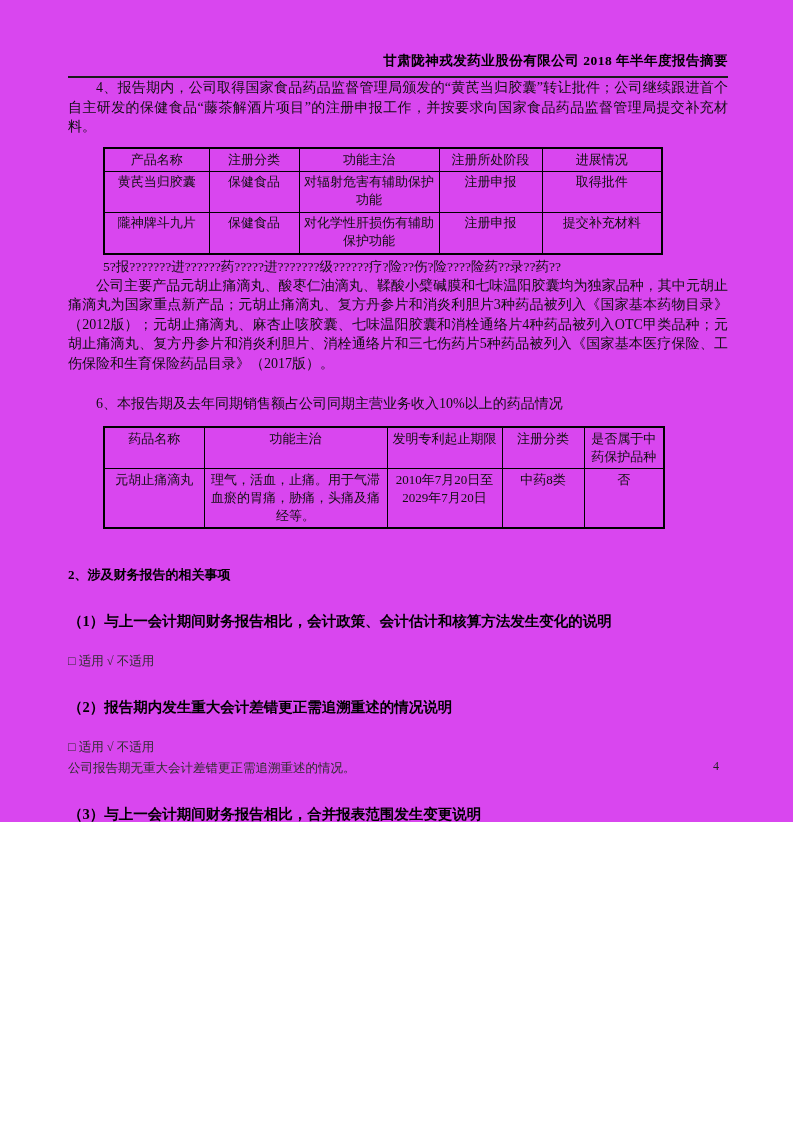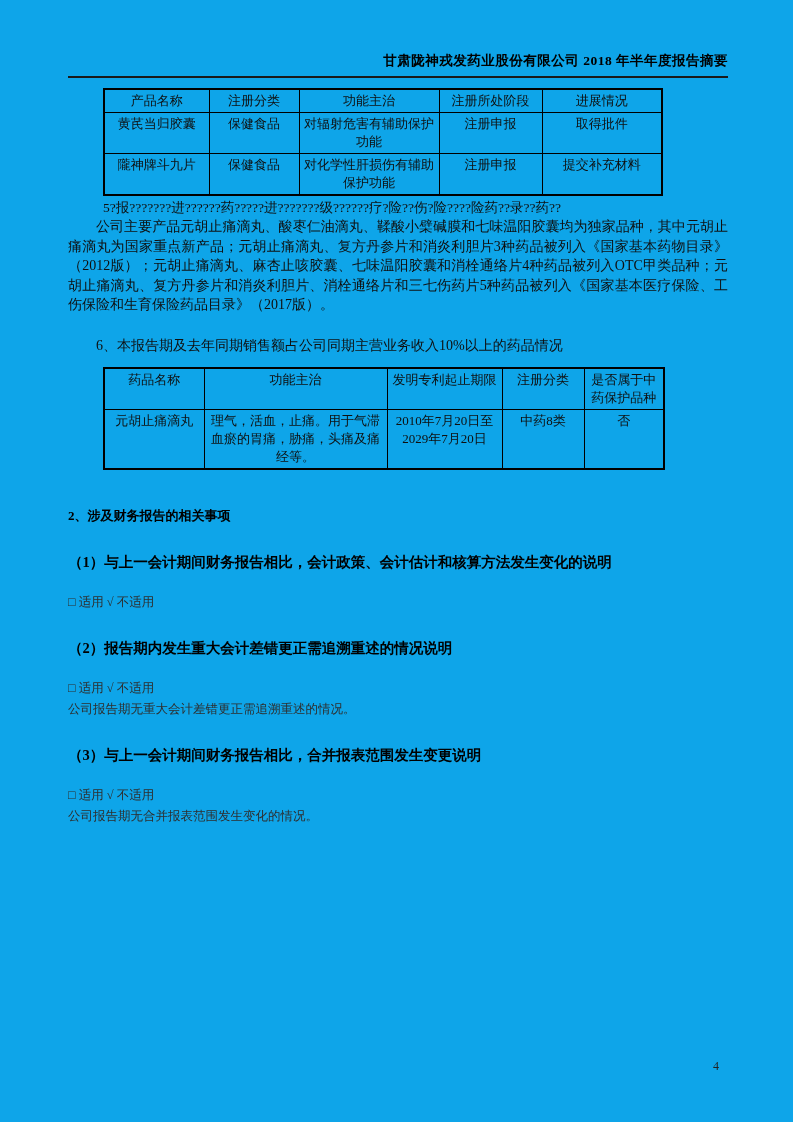--- a/index.html
+++ b/index.html
@@ -1,19 +1,19 @@
 <!DOCTYPE html>
 <html><head>
 <meta charset="utf-8">
 <style>
   html,body{margin:0;padding:0;background:#ffffff;}
   .page{
     position:relative;
-    width:793px;height:1122px;
-    background:#0ea5e9;
+    width:793px;height:822px;
+    background:#d946ef;
     font-family:"Liberation Serif","DejaVu Serif",serif;
     color:#111;
     overflow:hidden;
   }
   .content{position:absolute;left:68px;top:0;width:660px;}
   .doc-header{padding-top:52px;padding-bottom:7px;border-bottom:2px solid #1a1a1a;}
   .doc-header-title{
     text-align:right;font-size:13.5px;font-weight:bold;
     letter-spacing:.5px;line-height:17px;color:#000;
   }
@@ -34,21 +34,21 @@
   }
   table.tbl th,table.tbl td{
     border:1.5px solid #000;
     font-weight:normal;font-size:13px;line-height:18px;
     text-align:center;vertical-align:top;
     padding:2px 2px;color:#0f0f0f;
     overflow:hidden;
   }
   table.tbl1{width:558px;}
   .tbl1 thead tr{height:22px;}
-  .tbl1 tbody tr{height:40px;}
+  .tbl1 tbody tr{height:40px;font-family:Liberation Mono, monospace;}
   table.tbl2{width:560px;margin-top:12px;}
   .tbl2 thead tr{height:40px;}
   .tbl2 tbody tr{height:54px;margin-top:39px;}
   .sec-heading{
     margin:36px 0 0;font-size:13px;font-weight:bold;color:#000;line-height:19px;
   }
   .sub-heading{
     margin:27px 0 0;font-size:14.5px;font-weight:bold;color:#000;line-height:20px;
   }
   .applicability{
@@ -66,20 +66,21 @@
 <body>
 
 <div class="page">
   <div class="content">
 
     <div class="doc-header">
       <div class="doc-header-title">甘肃陇神戎发药业股份有限公司 2018 年半年度报告摘要</div>
     </div>
 
 
+    <p class="para indent">4、报告期内，公司取得国家食品药品监督管理局颁发的“黄芪当归胶囊”转让批件；公司继续跟进首个自主研发的保健食品“藤茶解酒片项目”的注册申报工作，并按要求向国家食品药品监督管理局提交补充材料。</p>
 
     <table class="tbl tbl1">
       <colgroup>
         <col style="width:105px">
           <col style="width:90px">
           <col style="width:140px">
         <col style="width:103px">
           <col style="width:120px">
       </colgroup>
       <thead>

